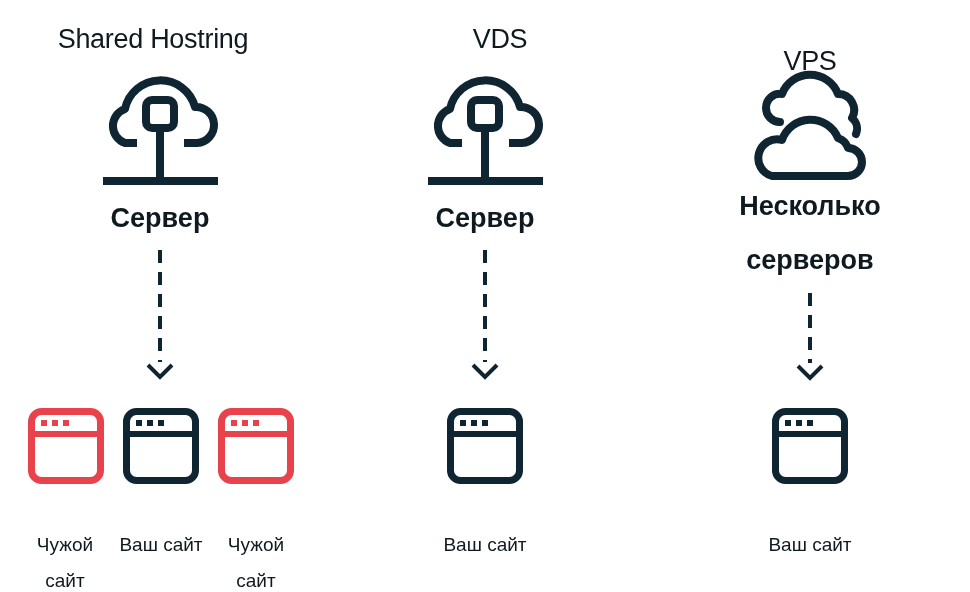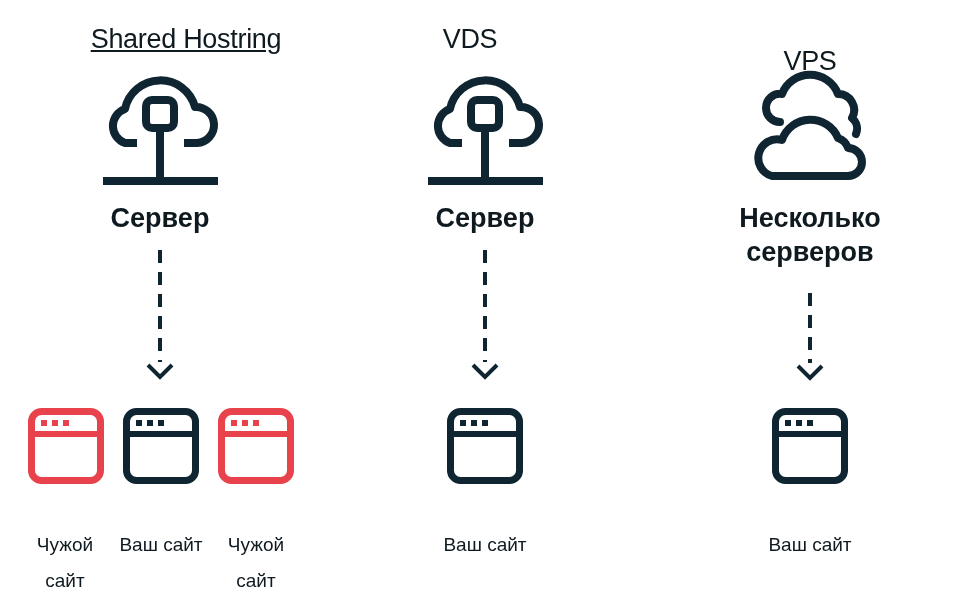--- a/index.html
+++ b/index.html
@@ -7,21 +7,21 @@
          font-family:"Liberation Sans","DejaVu Sans",sans-serif; color:#0f1a20; }
   .abs { position:absolute; }
   .title { font-size:27px; text-align:center; width:300px; line-height:30px; letter-spacing:-0.3px; }
   .label { font-size:27px; text-align:center; width:300px; line-height:40px;font-weight:bold; }
   .site-label { font-size:19px; text-align:center; width:110px; line-height:36px;margin-top:38px; }
   svg { position:absolute; overflow:visible; }
 </style>
 </head>
 <body>
 
-<div class="abs title" style="left:36px;top:24px;text-decoration:underline;">Shared Hostring</div>
+<div class="abs title" style="left:3px;top:24px;">Shared Hostring</div>
 <svg style="left:103px;top:75px;" width="115" height="112" viewBox="0 0 115 112">
   <path d="M34 68 H22 A18 18 0 0 1 22 34 A36 36 0 0 1 92 32 A18 18 0 0 1 94 68 H81" fill="none" stroke="#0f2532" stroke-width="8" stroke-linejoin="round"></path>
   <rect x="43" y="25" width="28" height="28" rx="6" fill="none" stroke="#0f2532" stroke-width="8"></rect>
   <line x1="57" y1="53" x2="57" y2="106" stroke="#0f2532" stroke-width="8"></line>
   <line x1="0" y1="106" x2="115" y2="106" stroke="#0f2532" stroke-width="8"></line>
 </svg>
 <div class="abs label" style="left:10px;top:198px;">Сервер</div>
 <svg style="left:145px;top:250px;" width="30" height="132" viewBox="0 0 30 132">
   <line x1="15" y1="0" x2="15" y2="112" stroke="#0f2532" stroke-width="4" stroke-dasharray="13 9"></line>
   <polyline points="3,115 15,127 27,115" fill="none" stroke="#0f2532" stroke-width="4"></polyline>
@@ -45,21 +45,21 @@
   <rect x="3.5" y="3.5" width="69" height="69" rx="10" fill="none" stroke="#e8434c" stroke-width="7"></rect>
   <line x1="3.5" y1="26" x2="72.5" y2="26" stroke="#e8434c" stroke-width="6"></line>
   <rect x="13" y="12" width="6" height="6" fill="#e8434c"></rect>
     <rect x="24" y="12" width="6" height="6" fill="#e8434c"></rect>
     <rect x="35" y="12" width="6" height="6" fill="#e8434c"></rect>
 </svg>
 <div class="abs site-label" style="left: 10px; top: 489px; width: 90px; margin-left: 10px;">Чужой сайт</div>
 <div class="abs site-label" style="left:106px;top:489px;width:110px;">Ваш сайт</div>
 <div class="abs site-label" style="left: 201px; top: 489px; width: 90px; margin-left: 10px;">Чужой сайт</div>
 
-<div class="abs title" style="left:320px;top:24px;">VDS</div>
+<div class="abs title" style="left:350px;top:24px;">VDS</div>
 <svg style="left:428px;top:75px;" width="115" height="112" viewBox="0 0 115 112">
   <path d="M34 68 H22 A18 18 0 0 1 22 34 A36 36 0 0 1 92 32 A18 18 0 0 1 94 68 H81" fill="none" stroke="#0f2532" stroke-width="8" stroke-linejoin="round"></path>
   <rect x="43" y="25" width="28" height="28" rx="6" fill="none" stroke="#0f2532" stroke-width="8"></rect>
   <line x1="57" y1="53" x2="57" y2="106" stroke="#0f2532" stroke-width="8"></line>
   <line x1="0" y1="106" x2="115" y2="106" stroke="#0f2532" stroke-width="8"></line>
 </svg>
 <div class="abs label" style="left:335px;top:198px;">Сервер</div>
 <svg style="left:470px;top:250px;" width="30" height="132" viewBox="0 0 30 132">
   <line x1="15" y1="0" x2="15" y2="112" stroke="#0f2532" stroke-width="4" stroke-dasharray="13 9"></line>
   <polyline points="3,115 15,127 27,115" fill="none" stroke="#0f2532" stroke-width="4"></polyline>
@@ -71,22 +71,22 @@
     <rect x="24" y="12" width="6" height="6" fill="#0f2532"></rect>
     <rect x="35" y="12" width="6" height="6" fill="#0f2532"></rect>
 </svg>
 <div class="abs site-label" style="left:430px;top:489px;">Ваш сайт</div>
 
 <div class="abs title" style="left:660px;top:24px;margin-top:22px;">VPS</div>
 <svg style="left:752px;top:76px;" width="116" height="106" viewBox="0 0 116 106">
   <path d="M28 46 A14 14 0 0 1 14 32 A14 14 0 0 1 30 18 A30 30 0 0 1 86 18 A16 16 0 0 1 100 42 A14 14 0 0 1 104 58" fill="none" stroke="#0f2532" stroke-width="8" stroke-linejoin="round" stroke-linecap="round"></path>
   <path d="M20 100 H96 A14 14 0 0 0 96 72 A16 16 0 0 0 86 62 A30 30 0 0 0 30 64 A16 16 0 0 0 20 100 Z" fill="#ffffff" stroke="#0f2532" stroke-width="8" stroke-linejoin="round"></path>
 </svg>
-<div class="abs label" style="left:660px;top:198px;">Несколько</div>
-<div class="abs label" style="left:660px;top:232px;">серверов</div>
+<div class="abs label" style="left:660px;top:186px;">Несколько</div>
+<div class="abs label" style="left:660px;top:240px;">серверов</div>
 <svg style="left:795px;top:293px;" width="30" height="90" viewBox="0 0 30 90">
   <line x1="15" y1="0" x2="15" y2="70" stroke="#0f2532" stroke-width="4" stroke-dasharray="13 9"></line>
   <polyline points="3,73 15,85 27,73" fill="none" stroke="#0f2532" stroke-width="4"></polyline>
 </svg>
 <svg style="left:772px;top:408px;" width="76" height="76" viewBox="0 0 76 76">
   <rect x="3.5" y="3.5" width="69" height="69" rx="10" fill="none" stroke="#0f2532" stroke-width="7"></rect>
   <line x1="3.5" y1="26" x2="72.5" y2="26" stroke="#0f2532" stroke-width="6"></line>
   <rect x="13" y="12" width="6" height="6" fill="#0f2532"></rect>
     <rect x="24" y="12" width="6" height="6" fill="#0f2532"></rect>
     <rect x="35" y="12" width="6" height="6" fill="#0f2532"></rect>

